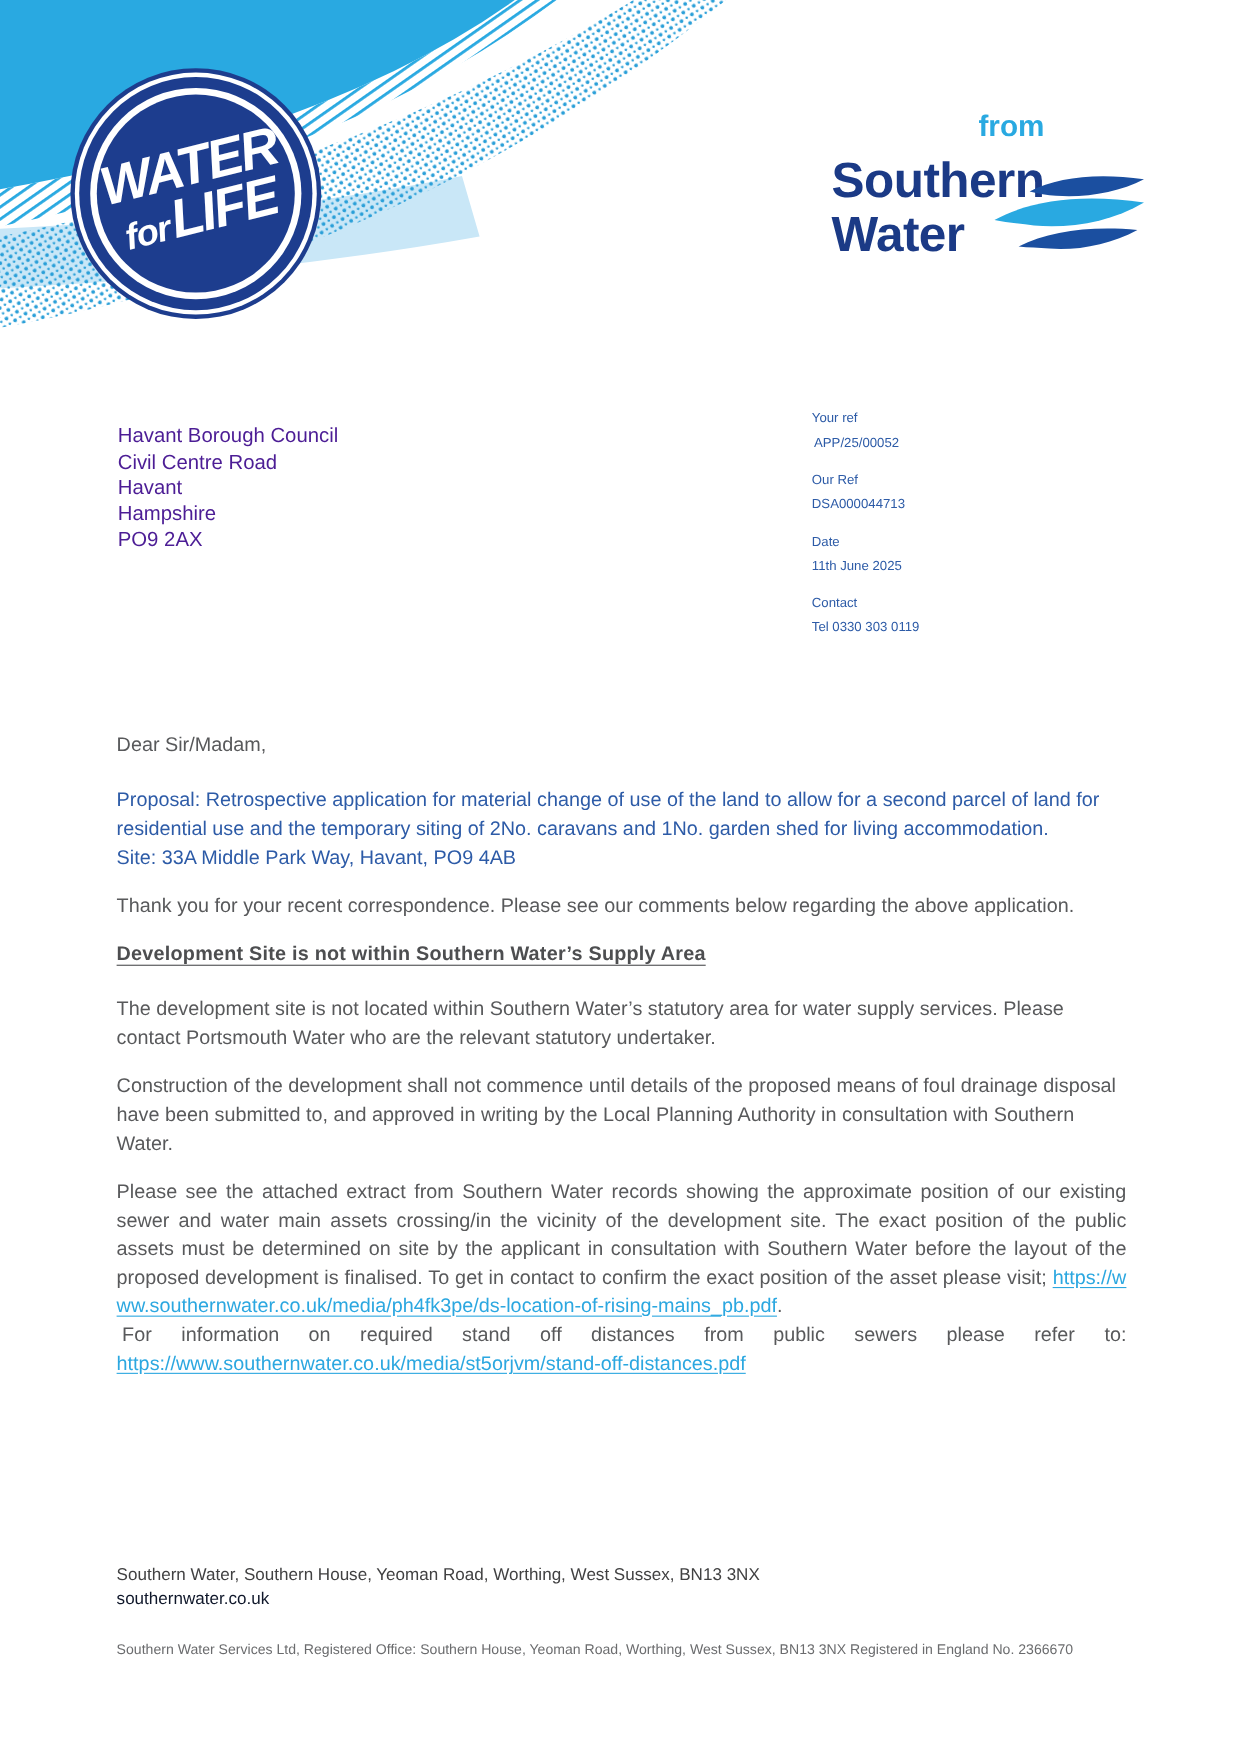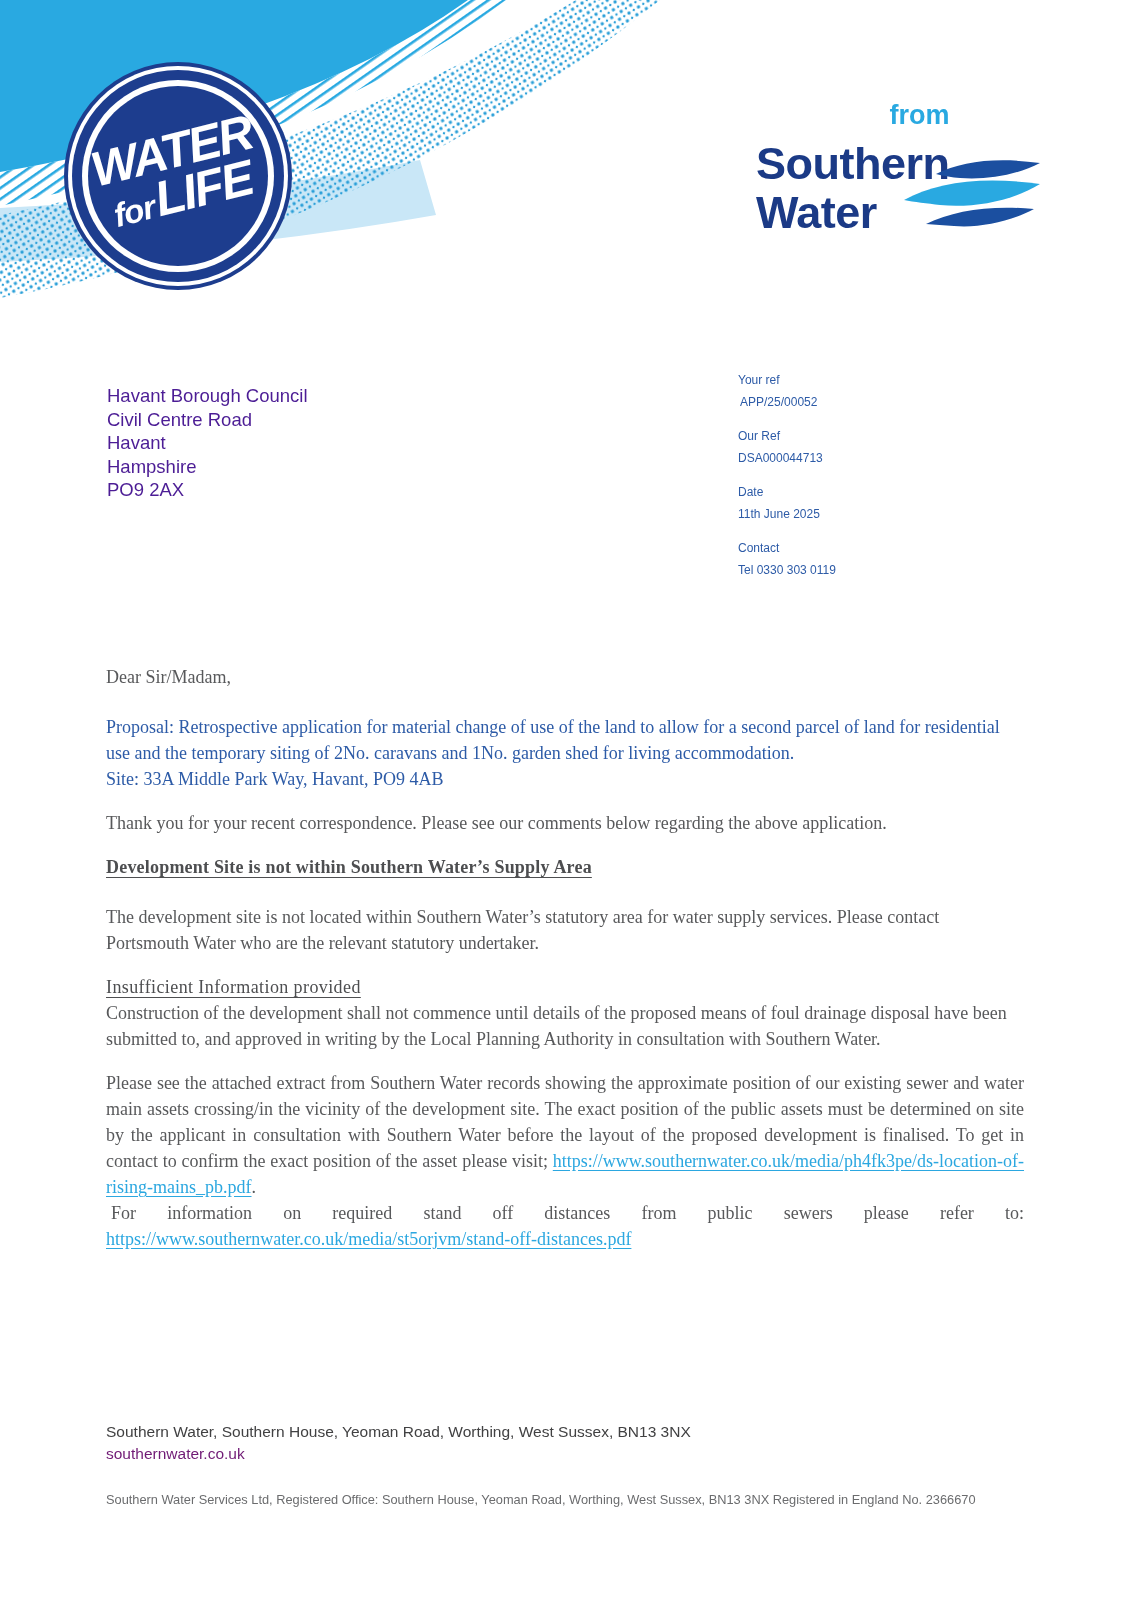--- a/index.html
+++ b/index.html
@@ -26,35 +26,35 @@
   .brand-from{color:#29a9e1;font-size:27px;font-weight:bold;margin:0 0 8px 2px;text-align:right;}
   .brand-name{font-size:45px;font-weight:bold;line-height:49px;letter-spacing:-0.5px;}
   .brand-waves{position:absolute;left:146px;top:58px;}
   
   .recipient{position:absolute;left:107px;top:384px;font-size:18.5px;line-height:23.5px;color:#4c1d95;}
   .refs{position:absolute;left:738px;top:370px;font-size:12px;line-height:21.5px;color:#2d5ba7;}
   .ref-group{margin:0 0 13px 0;}
   .ref-value{padding-left:2px;}
   
   .letter{position:absolute;left:106px;top:664px;width:918px;font-size:18px;line-height:26px;color:#58595b;}
-  .letter p{margin:0;font-family:Liberation Serif, serif;}
+  .letter p{margin:0;}
   .salutation{margin:0 0 24px 0 !important;}
   .proposal-block{color:#2d5ba7;margin:0 0 18px 0 !important;}
   .intro{margin:0 0 18px 0 !important;}
   .sec-heading{font-size:18px;color:#4d4e50;text-decoration:underline;text-underline-offset:4px;margin:0 0 18px 0;font-weight:normal;letter-spacing:0.4px;}
   .sec-heading.bold{font-weight:bold;letter-spacing:0.2px;margin-bottom:24px;}
   .sec-body{margin:0 0 18px 0 !important;}
   .justify{text-align:justify;}
   .justify-all{text-align:justify;text-align-last:justify;}
   .standoff{padding-left:5px;margin:0 !important;}
   a.link{color:#2ba7e0;text-decoration:underline;text-underline-offset:3px;word-break:break-all;}
   .link-suffix{color:#58595b;}
   
   .footer{position:absolute;left:106px;top:1421px;font-size:15.5px;line-height:22px;color:#414142;}
-  .footer-site{color:#701a75;}
+  .footer-site{color:#0f172a;}
   .footer-legal{margin-top:24px;font-size:12.8px;color:#6b6c6e;text-align:right;}
 </style>
 </head>
 <body>
 
 <div class="page">
 
   <svg class="header-art" viewBox="0 0 1132 340" xmlns="http://www.w3.org/2000/svg">
     <defs>
       <pattern id="hatch" width="9" height="9" patternUnits="userSpaceOnUse" patternTransform="rotate(55)">
@@ -126,21 +126,20 @@
     <p class="proposal-block">
       <span>Proposal: Retrospective application for material change of use of the land to allow for a second parcel of land for residential use and the temporary siting of 2No. caravans and 1No. garden shed for living accommodation.</span><br>
       <span>Site: 33A Middle Park Way, Havant, PO9 4AB</span>
     </p>
 
     <p class="intro">Thank you for your recent correspondence. Please see our comments below regarding the above application.</p>
 
     <p class="sec-heading bold">Development Site is not within Southern Water’s Supply Area</p>
     <p class="sec-body">The development site is not located within Southern Water’s statutory area for water supply services. Please contact Portsmouth Water who are the relevant statutory undertaker.</p>
 
-    <p class="sec-heading">Insufficient Information provided</p>
     <p class="sec-body">Construction of the development shall not commence until details of the proposed means of foul drainage disposal have been submitted to, and approved in writing by the Local Planning Authority in consultation with Southern Water.</p>
 
     <p class="sec-body justify" style="margin-bottom:0 !important;">
       <span>Please see the attached extract from Southern Water records showing the approximate position of our existing sewer and water main assets crossing/in the vicinity of the development site. The exact position of the public assets must be determined on site by the applicant in consultation with Southern Water before the layout of the proposed development is finalised. To get in contact to confirm the exact position of the asset please visit;</span>
       <a class="link" href="#">https://www.southernwater.co.uk/media/ph4fk3pe/ds-location-of-rising-mains_pb.pdf</a><span class="link-suffix">.</span>
     </p>
     <p class="standoff justify-all">For information on required stand off distances from public sewers please refer to:</p>
     <p>
       <a class="link" href="#">https://www.southernwater.co.uk/media/st5orjvm/stand-off-distances.pdf</a>
     </p>

